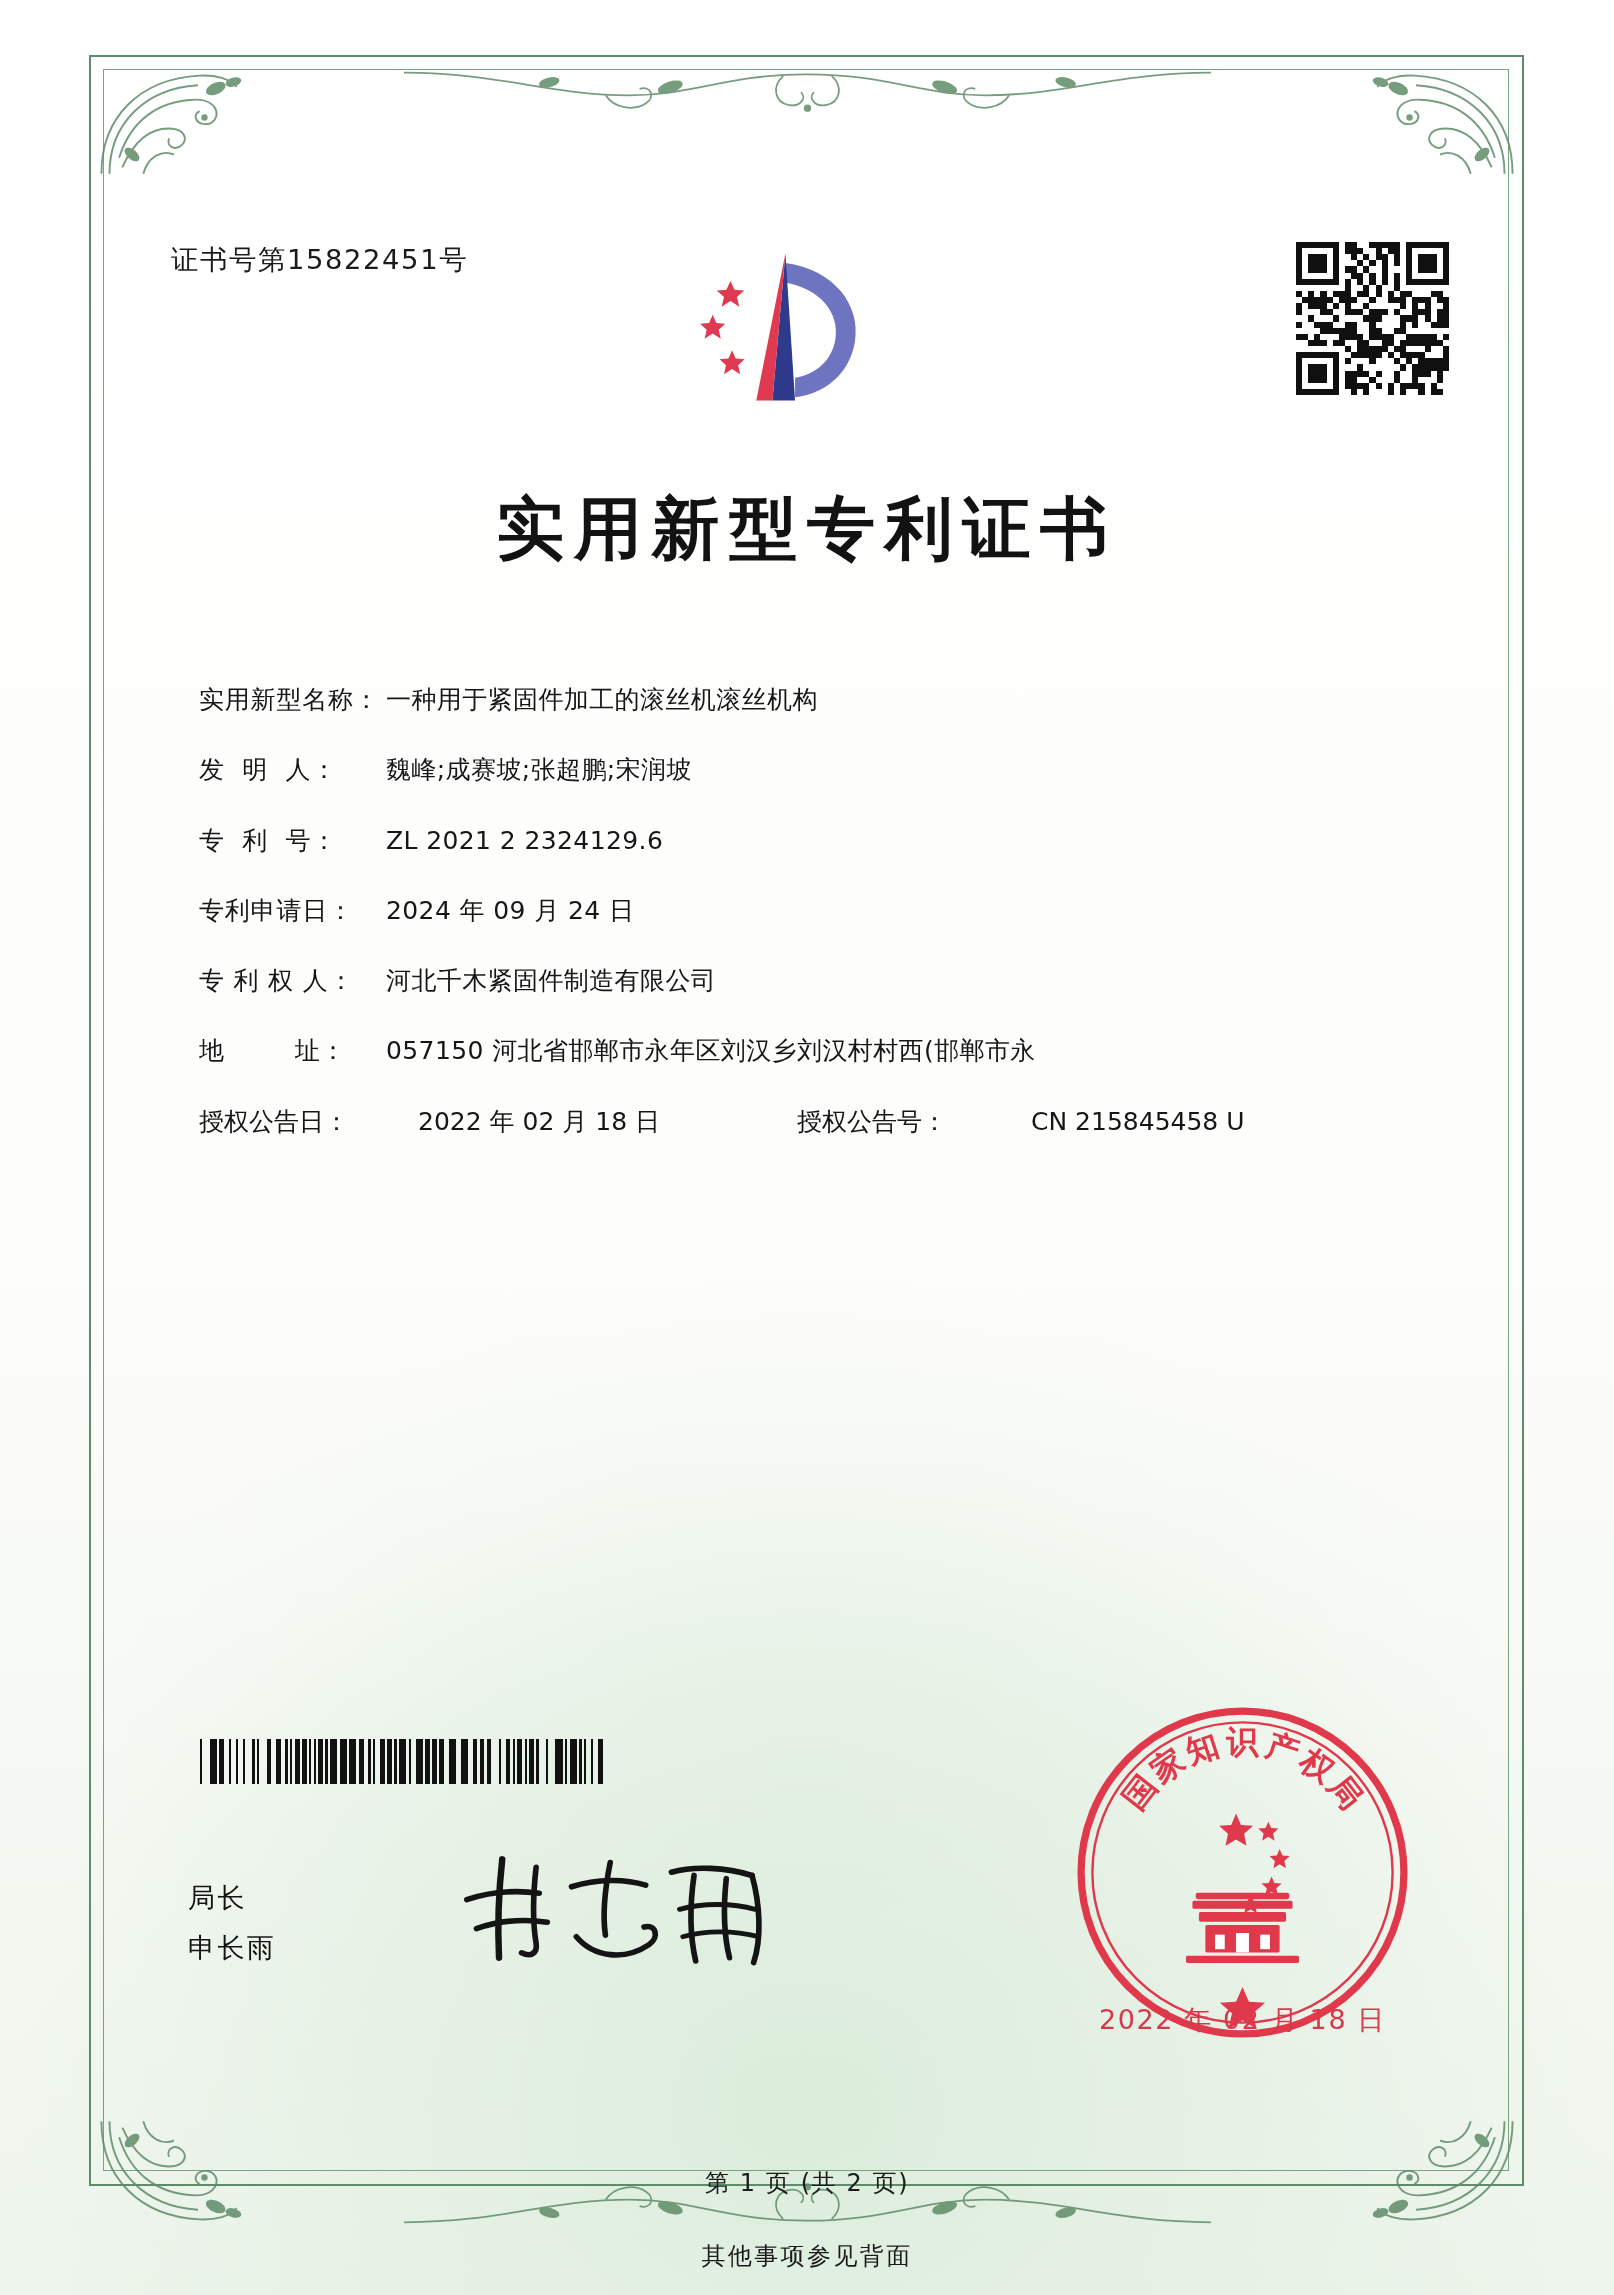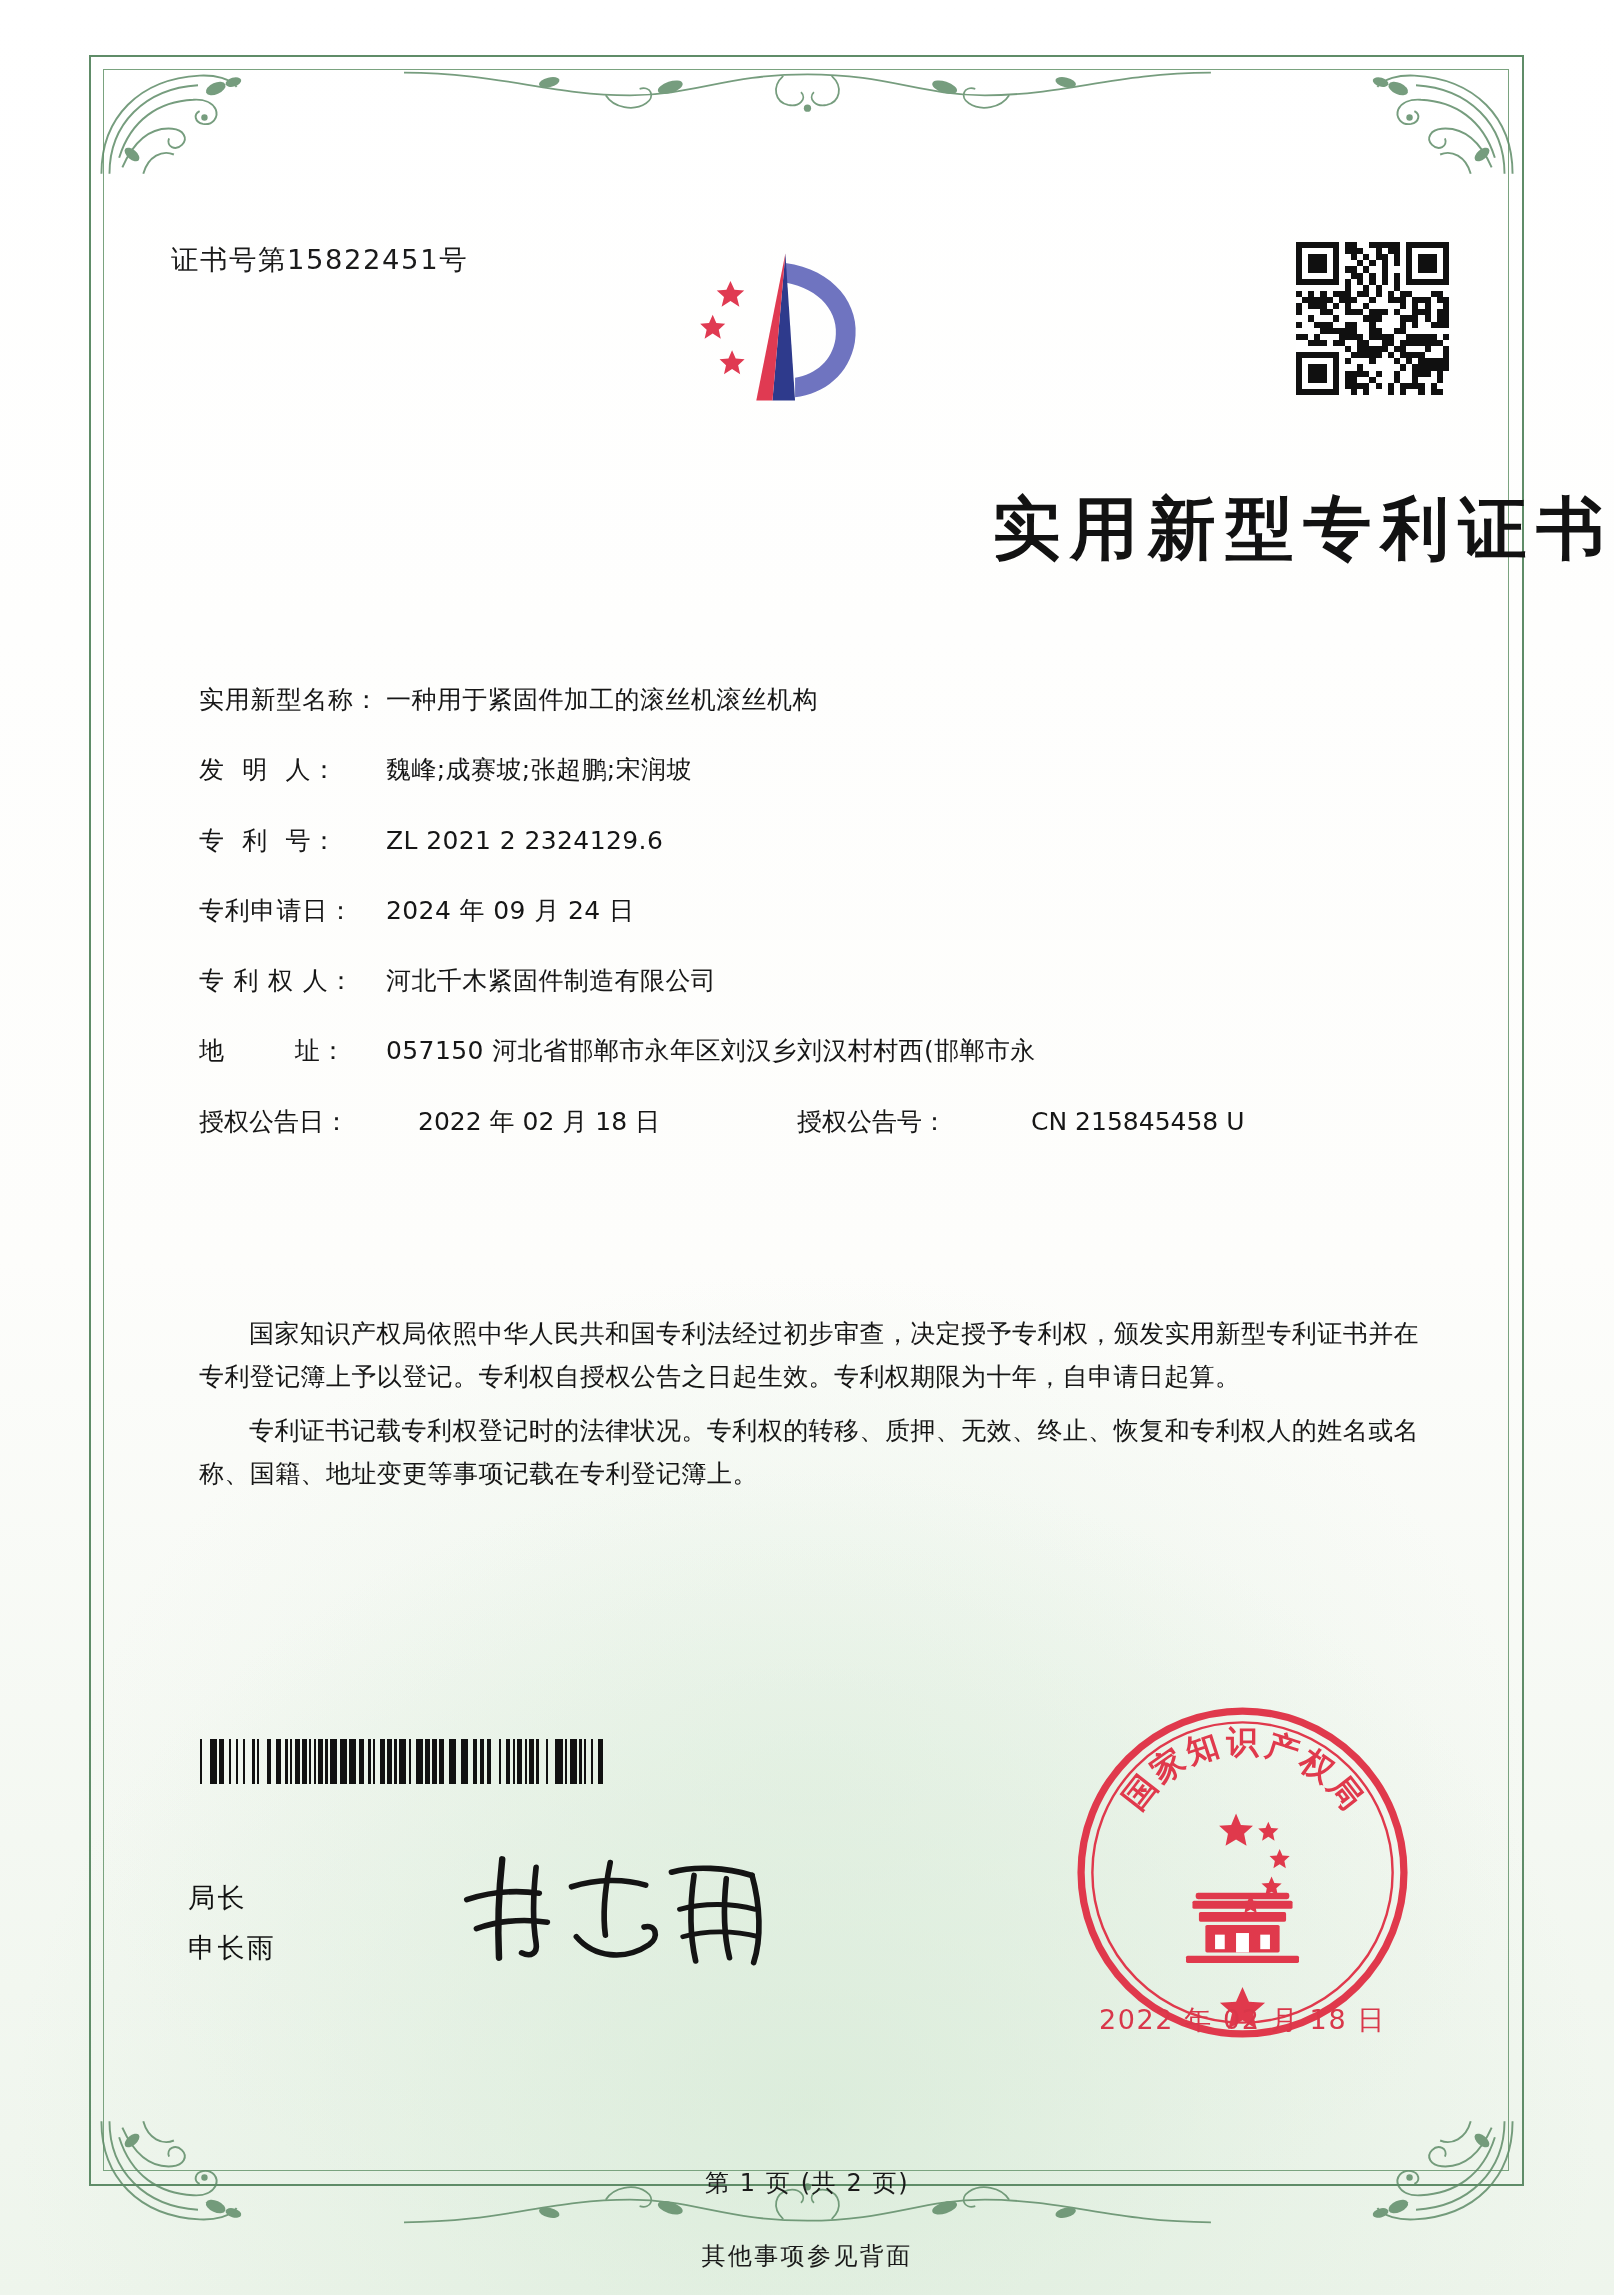--- a/index.html
+++ b/index.html
@@ -112,21 +112,21 @@
     height: 100%;
   }
   .qr-grid i { background: transparent; }
   .qr-grid i.on { background: #101010; }
 
   .title {
     position: absolute;
     left: 0;
     right: 0;
     top: 484px;
-    text-align: right;
+    text-align: center;
     font-family: "DejaVu Serif", "Liberation Serif", serif;
     font-size: 68px;
     font-weight: 700;
     letter-spacing: 9.7px;
     color: #121212;
   }
 
   .fields {
     position: absolute;
     left: 199px;
@@ -1064,24 +1064,20 @@
       </div>
     </div>
     <div class="pub-row">
       <div class="pub-label">授权公告日：</div>
       <div class="pub-value">2022 年 02 月 18 日</div>
       <div class="pub-label2">授权公告号：</div>
       <div class="pub-value2">CN 215845458 U</div>
     </div>
   </div>
 
-  <div class="paragraphs">
-    <p>国家知识产权局依照中华人民共和国专利法经过初步审查，决定授予专利权，颁发实用新型专利证书并在专利登记簿上予以登记。专利权自授权公告之日起生效。专利权期限为十年，自申请日起算。</p>
-    <p>专利证书记载专利权登记时的法律状况。专利权的转移、质押、无效、终止、恢复和专利权人的姓名或名称、国籍、地址变更等事项记载在专利登记簿上。</p>
-  </div>
 
   <div class="barcode" id="barcode">
       <b class="w1"></b>
       <s class="g3"></s>
       <b class="w3"></b>
       <s class="g1"></s>
       <b class="w2"></b>
       <s class="g2"></s>
       <b class="w1"></b>
       <s class="g2"></s>

